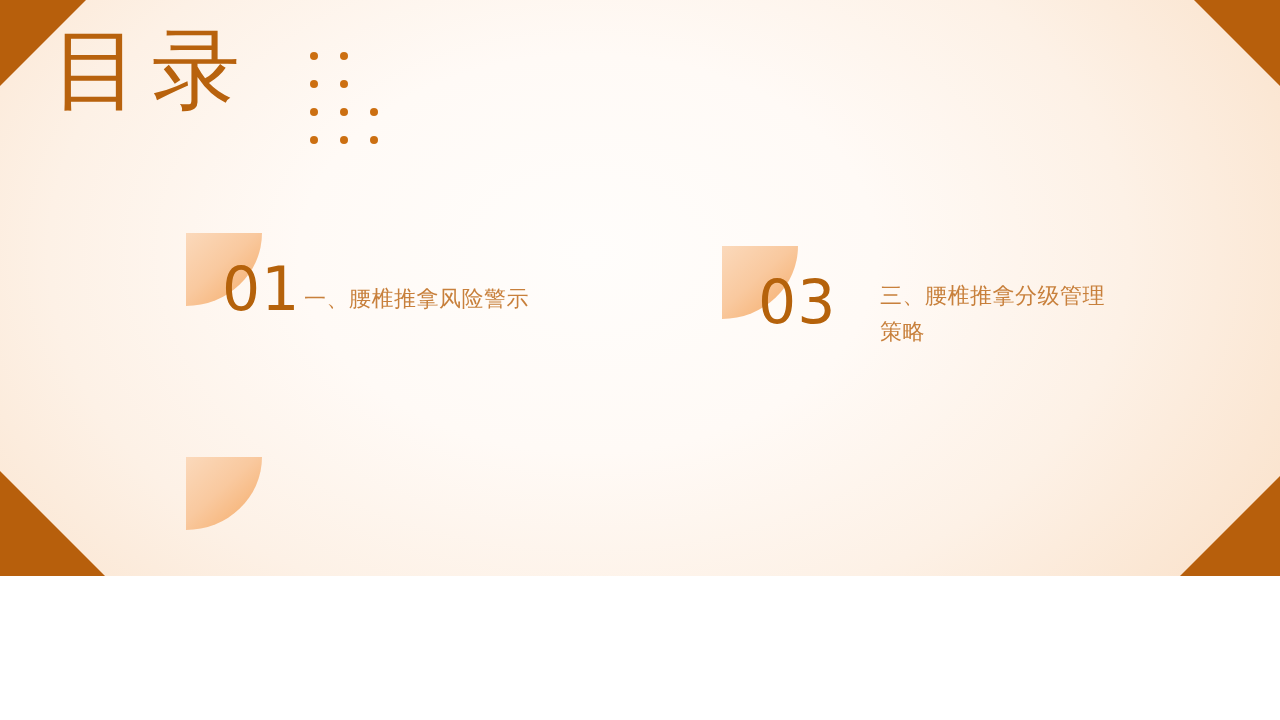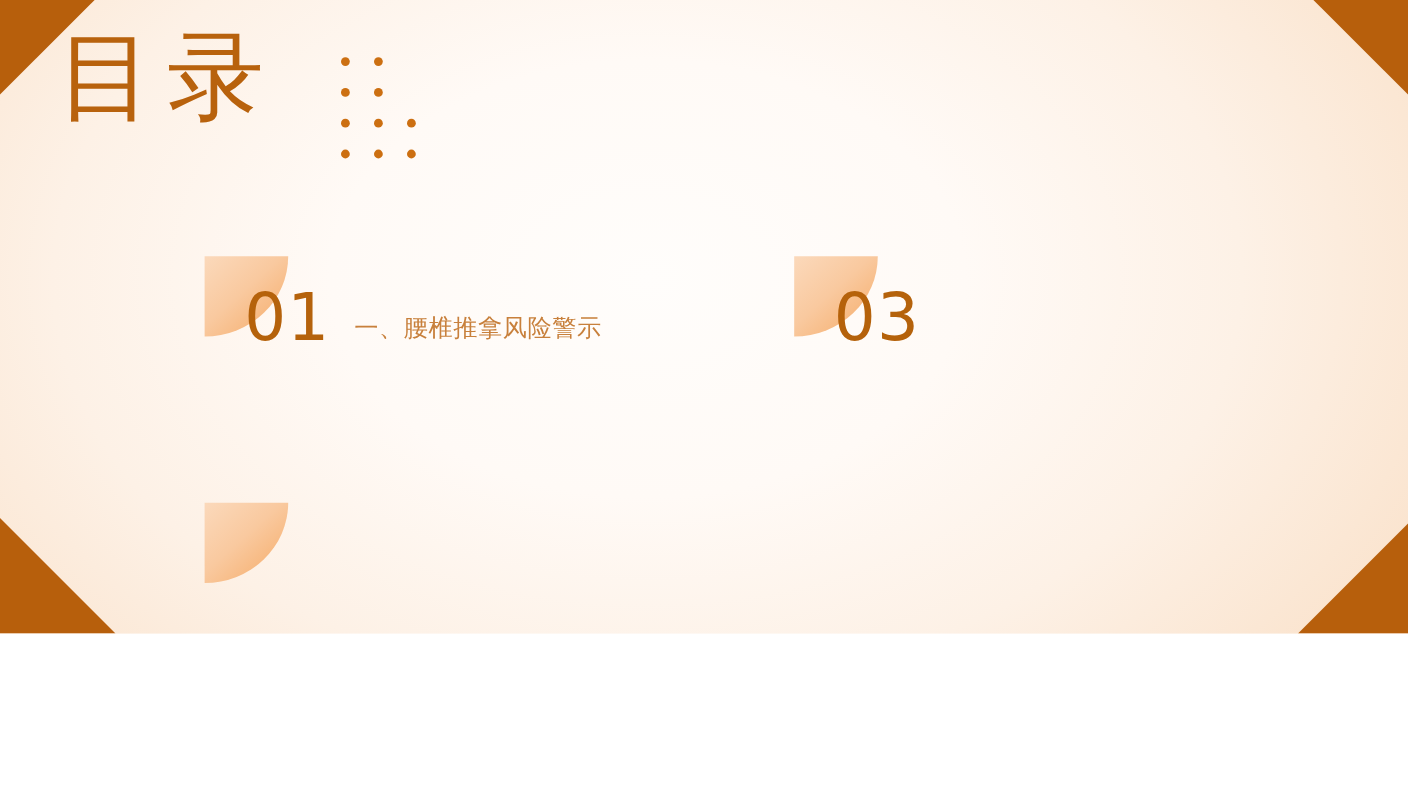--- a/index.html
+++ b/index.html
@@ -104,21 +104,21 @@
     width: 1280px;
     height: 720px;
   }
   .item {
     position: absolute;
     display: flex;
     align-items: flex-start;
   }
   .item-01 { left: 186px; top: 233px; align-items: center; }
   .item-02 { left: 186px; top: 457px; }
-  .item-03 { left: 722px; top: 233px; gap: 40px; }
+  .item-03 { left: 722px; top: 246px; gap: 40px; }
 
   .num-wrap {
     position: relative;
     width: 118px;
     height: 100px;
     flex: none;
   }
   .blob {
     position: absolute;
     left: 0;
@@ -134,21 +134,20 @@
     top: 26px;
     font-size: 60px;
     line-height: 1;
     font-weight: 400;
     color: #b5620b;
     letter-spacing: 1px;
     font-family: "DejaVu Sans", "Liberation Sans", sans-serif;
   }
 
   .item-text {
-    margin-left: 18px;
     margin-top: 32px;
     width: 232px;
     font-size: 22px;
     line-height: 1.62;
     color: #c8803c;
     letter-spacing: 0.5px;
     font-family: "DejaVu Sans", "Liberation Sans", sans-serif;
   }
 </style>
 </head>
@@ -221,16 +220,17 @@
       <div class="num-wrap">
         <div class="blob"></div>
       </div>
     </div>
 
     <div class="item item-03">
       <div class="num-wrap">
         <div class="blob"></div>
         <div class="num">03</div>
       </div>
+      <div class="item-text">三、腰椎推拿分级管理策略</div>
     </div>
 
   </div>
 </div>
 
 </body></html>

